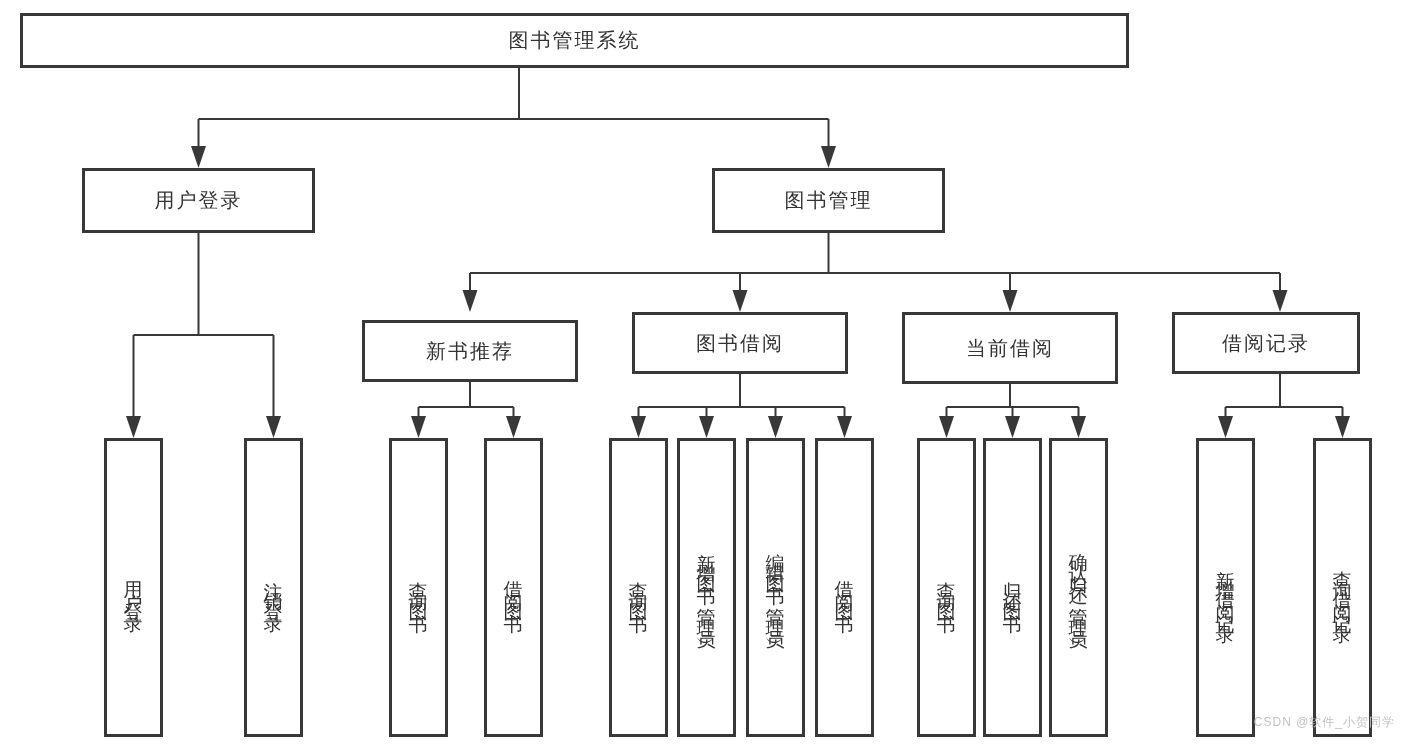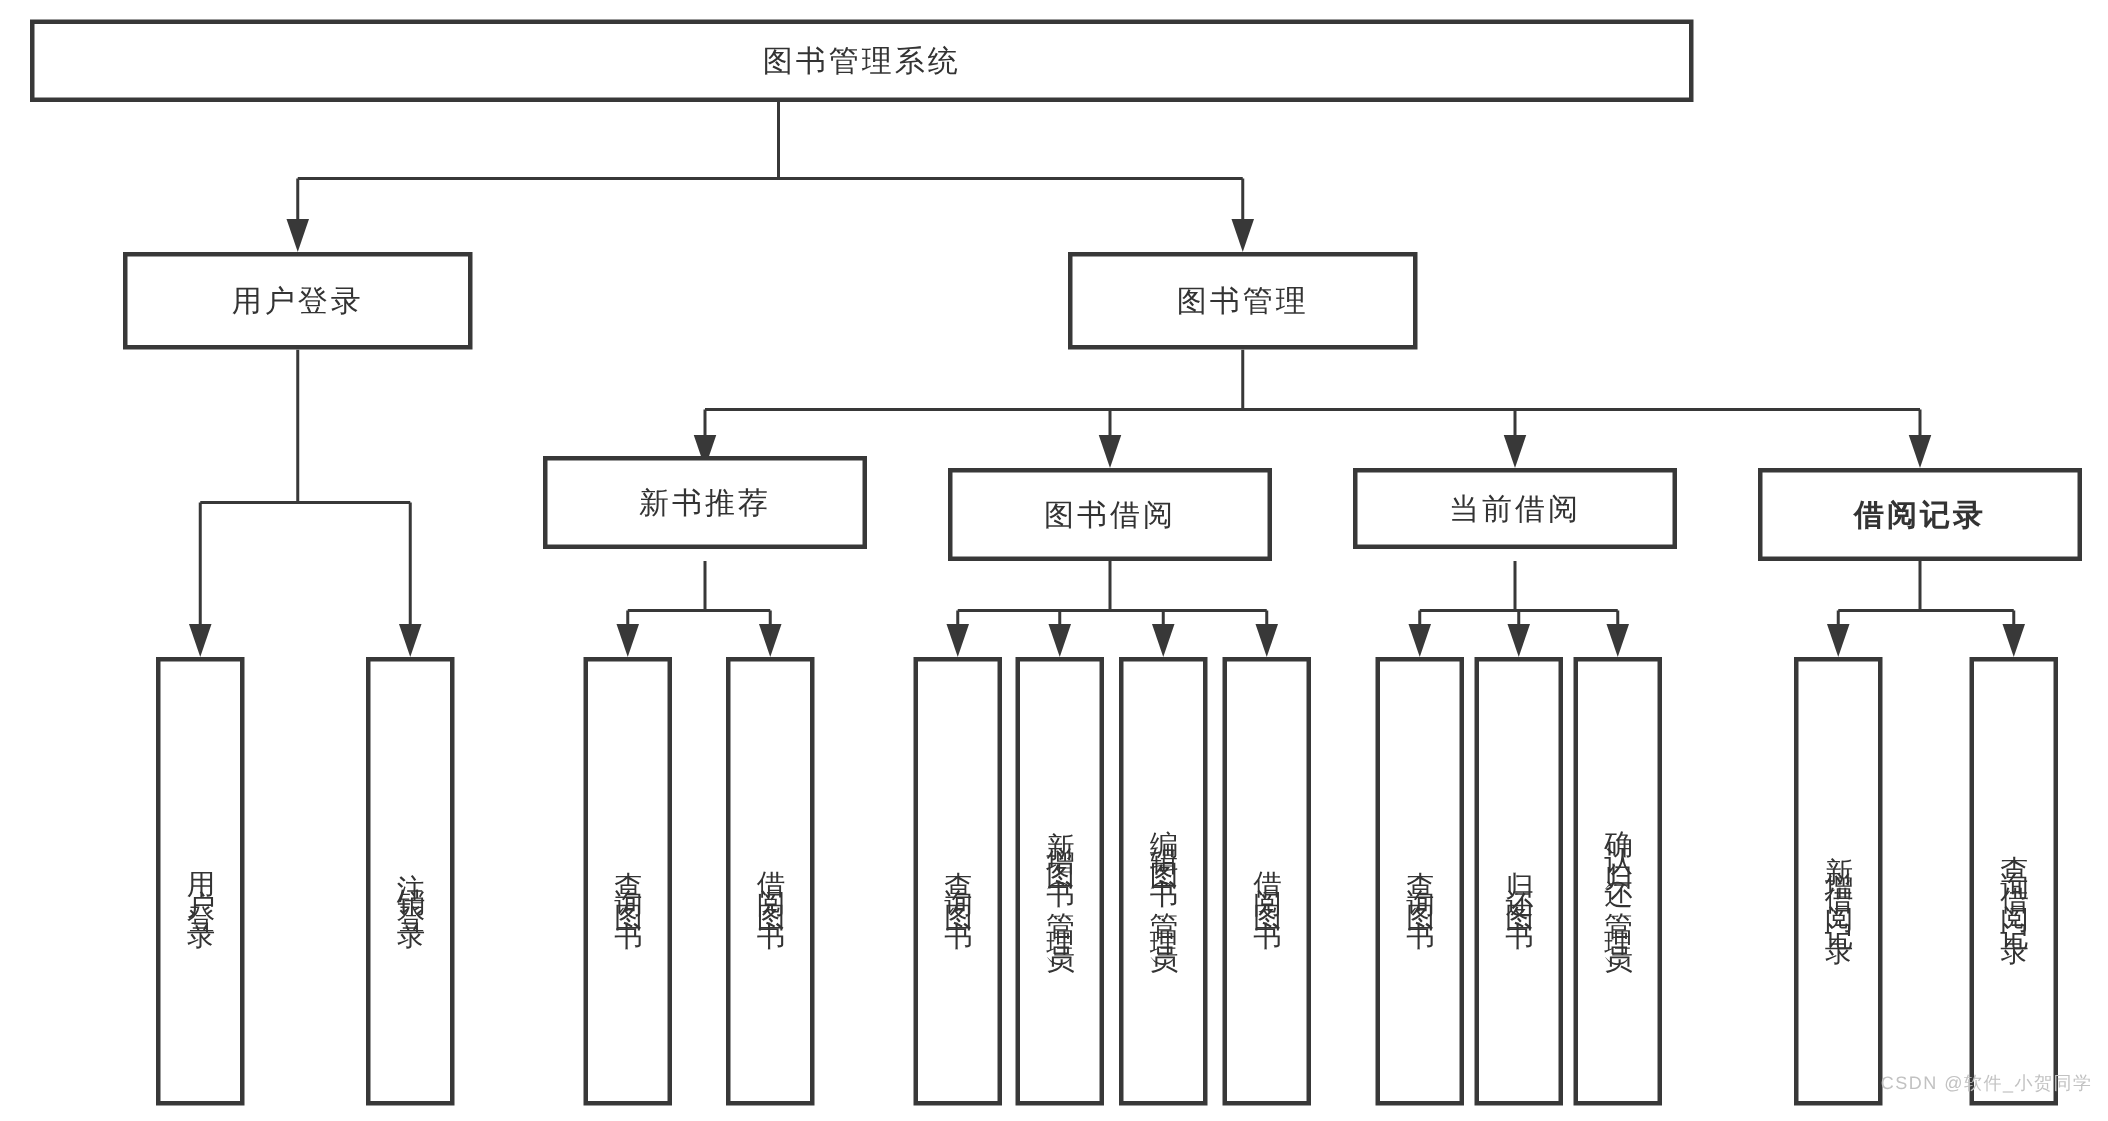--- a/index.html
+++ b/index.html
@@ -88,30 +88,30 @@
     <span>图书管理系统</span>
   </div>
 
   <div class="node hbox" style="left:82px;top:168px;width:233px;height:65px;">
     <span>用户登录</span>
   </div>
   <div class="node hbox" style="left:712px;top:168px;width:233px;height:65px;">
     <span>图书管理</span>
   </div>
 
-  <div class="node hbox" style="left:362px;top:304px;width:216px;height:62px;text-align:center;">
+  <div class="node hbox" style="left:362px;top:320px;width:216px;height:62px;text-align:center;">
     <span>新书推荐</span>
   </div>
   <div class="node hbox" style="left:632px;top:312px;width:216px;height:62px;">
     <span>图书借阅</span>
   </div>
-  <div class="node hbox" style="left:902px;top:312px;width:216px;height:54px;">
+  <div class="node hbox" style="left:902px;top:312px;width:216px;height:72px;">
     <span>当前借阅</span>
   </div>
-  <div class="node hbox" style="left:1172px;top:312px;width:216px;height:62px;font-weight:bold;">
+  <div class="node hbox" style="left:1172px;top:312px;width:188px;height:62px;">
     <span>借阅记录</span>
   </div>
 
   <div class="node vbox" style="left:104px;top:438px;width:59px;height:299px;">
     <span class="vtext">用户登录</span>
   </div>
   <div class="node vbox" style="left:244px;top:438px;width:59px;height:299px;">
     <span class="vtext">注销登录</span>
   </div>
 

